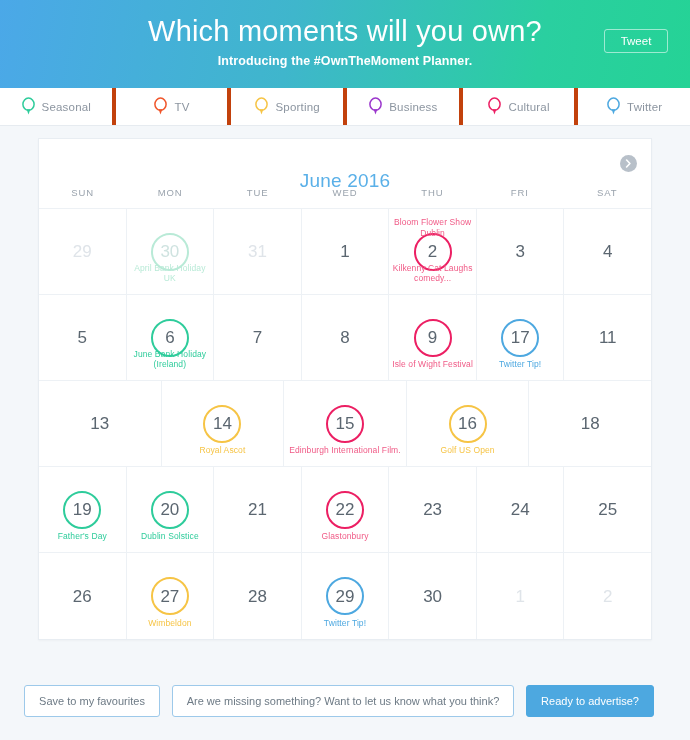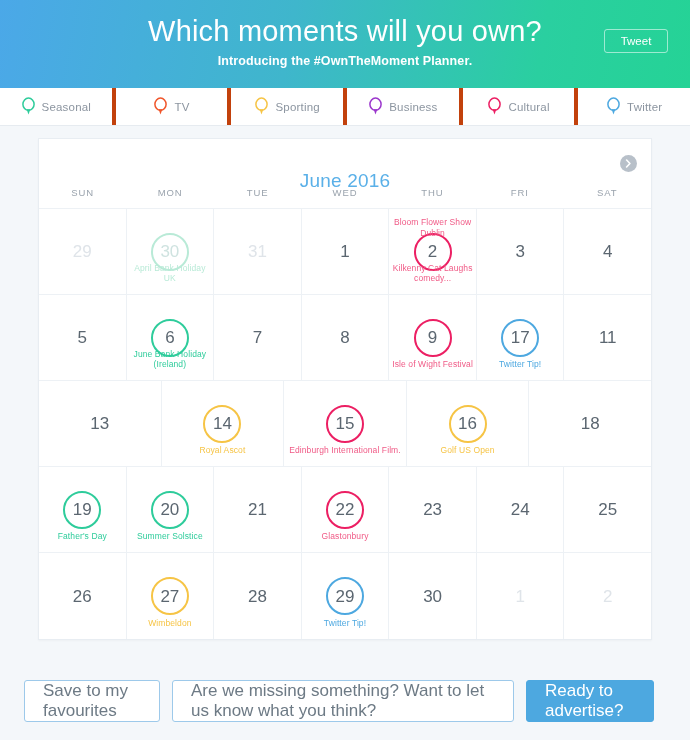--- a/index.html
+++ b/index.html
@@ -148,26 +148,26 @@
   
   .footer {
     position: absolute; left: 0; right: 0; bottom: 0;
     height: 78px;
     display: flex; align-items: center;
     padding: 0 24px;
     gap: 12px;
     background: #f4f7fa;
   }
   .btn {
-    height: 42px;
+    height: 32px;
     border-radius: 3px;
     display: flex; align-items: center; justify-content: center;
-    font-size: 17px;
-    cursor: pointer;
-    padding: 0 18px;
+    font-size: 11px;
+    cursor: pointer;
+    padding: 0 12px;
   }
   .btn-outline { background:#fff; border: 1px solid #9dc9ea; color: #6d7a85; }
   .btn-primary { background:#4da8e0; border: 1px solid #4da8e0; color: #fff; }
   .btn-fav { width: 136px; }
   .btn-feedback { width: 342px; }
   .btn-adv { width: 128px; }
 </style>
 </head>
 <body>
 
@@ -319,21 +319,21 @@
             <div class="daynum" style="">18</div>
           </div>
         </div>
         <div class="week">
           <div class="cell">
             <div class="daynum" style="border-color:#2ecc9b;">19</div>
             <div class="ev below" style="color:#2ecc9b">Father's Day</div>
           </div>
           <div class="cell">
             <div class="daynum" style="border-color:#2ecc9b;">20</div>
-            <div class="ev below" style="color:#2ecc9b">Summer Solstice</div>
+            <div class="ev below" style="color:#2ecc9b">Dublin Solstice</div>
           </div>
           <div class="cell">
             <div class="daynum" style="">21</div>
           </div>
           <div class="cell">
             <div class="daynum" style="border-color:#ec1f63;">22</div>
             <div class="ev below" style="color:#f05a86">Glastonbury</div>
           </div>
           <div class="cell">
             <div class="daynum" style="">23</div>

